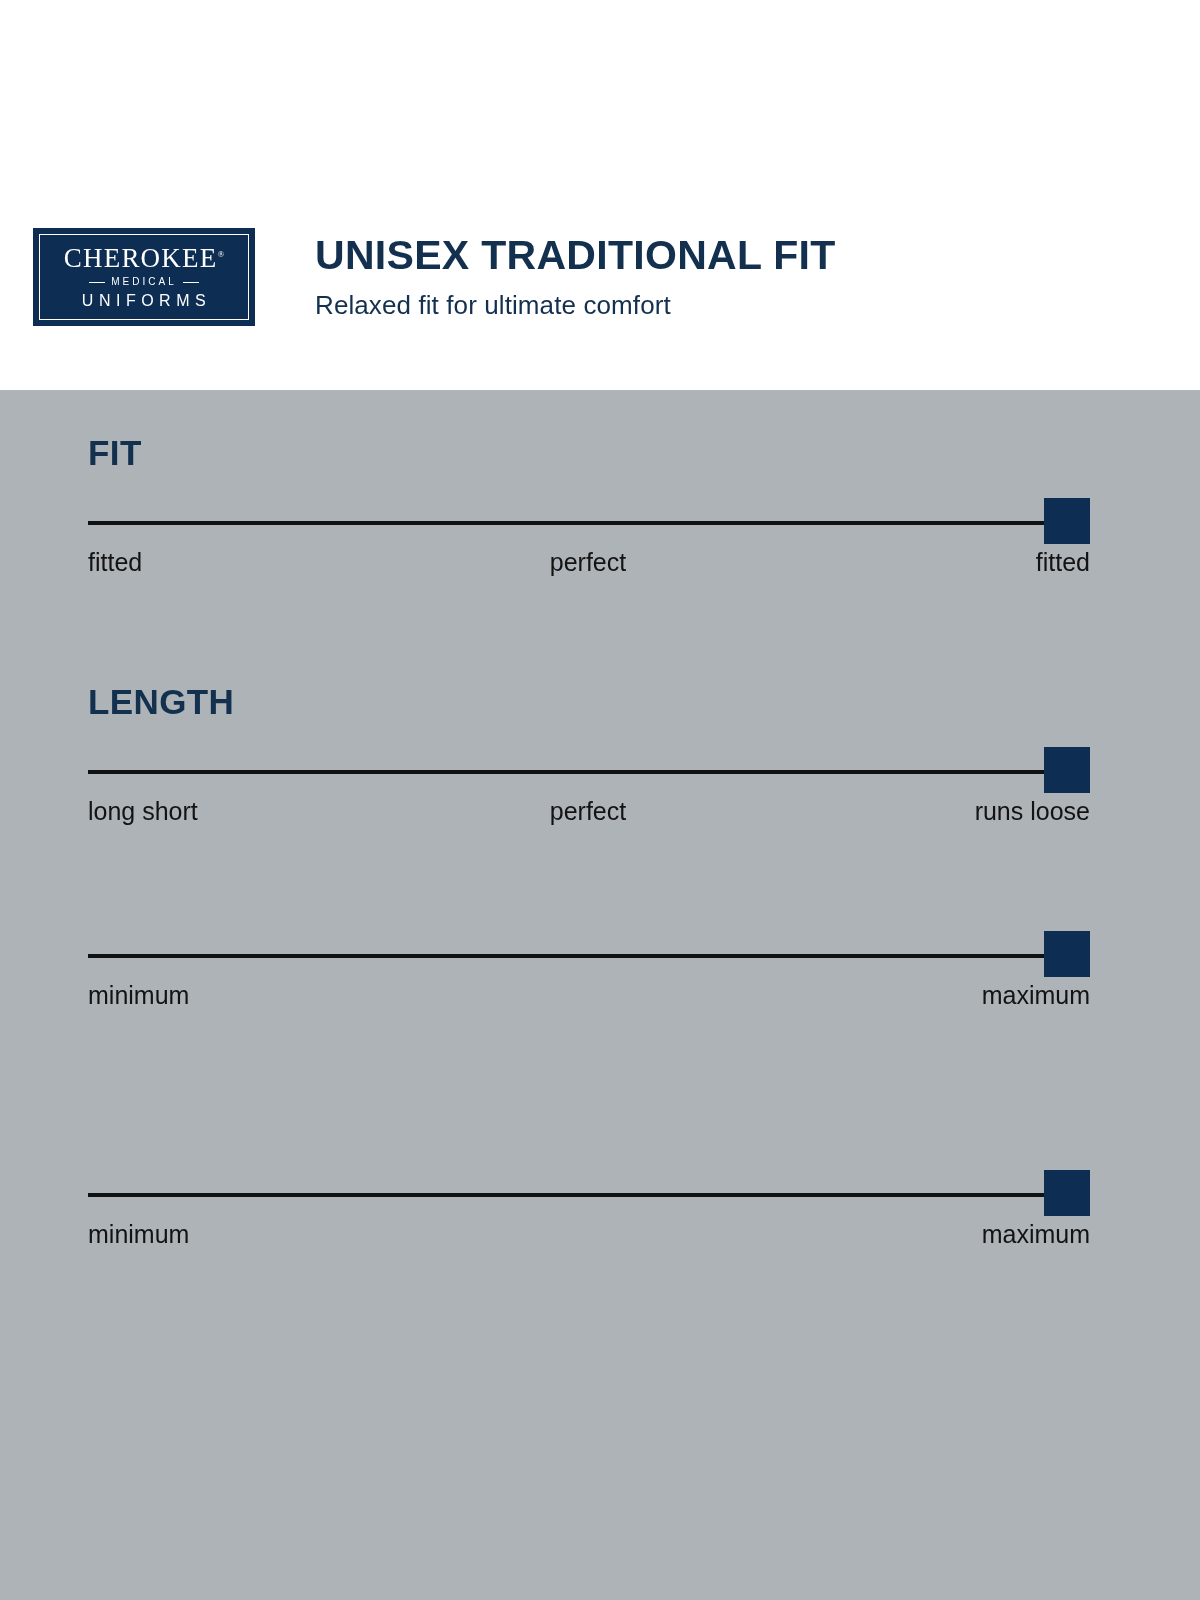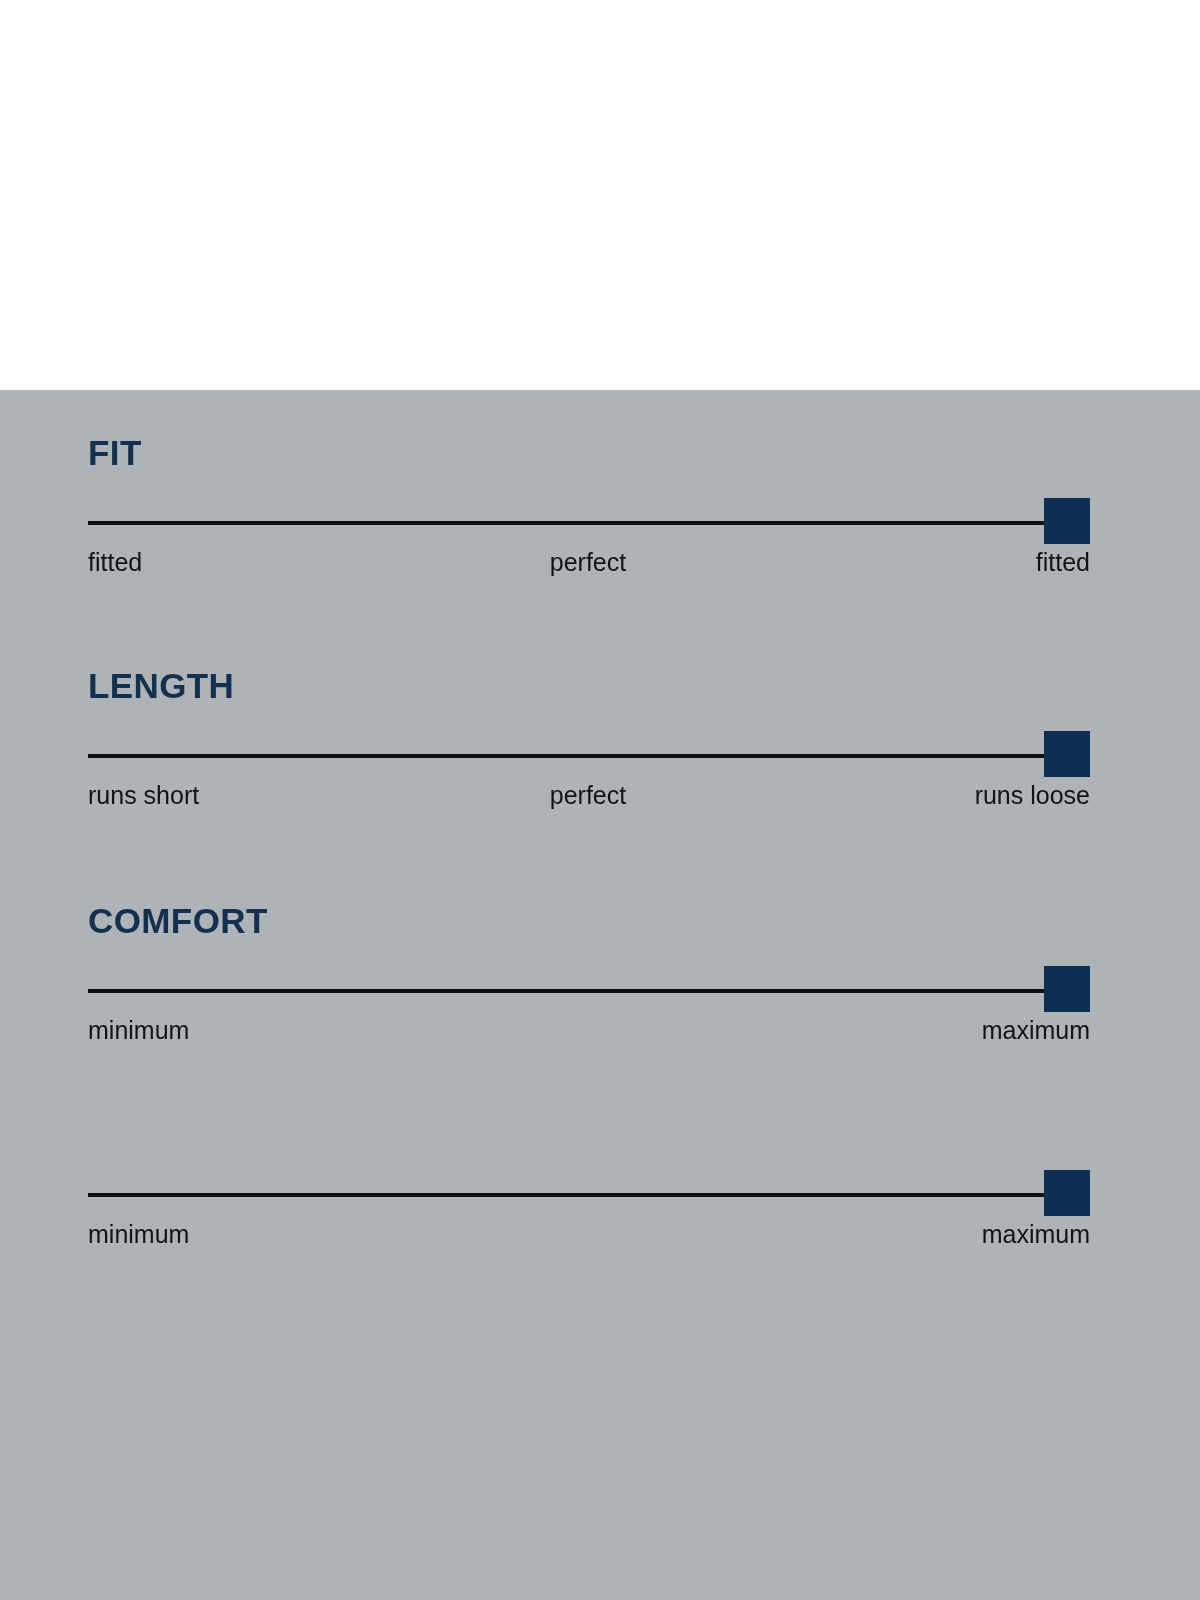--- a/index.html
+++ b/index.html
@@ -135,21 +135,21 @@
     height: 1303px;
     background: #aeb3b8;
   }
 
   .scale {
     position: absolute;
     left: 88px;
     width: 1002px;
   }
   .scale-0 { top: 45px; }
-  .scale-1 { top: 278px; }
+  .scale-1 { top: 294px; }
   .scale-2 { top: 513px; }
   .scale-3 { top: 752px; }
 
   .scale-heading {
     font-family: "Liberation Sans", sans-serif;
     font-weight: bold;
     font-size: 35px;
     color: #13304f;
     letter-spacing: 0.4px;
     line-height: 1;
@@ -194,20 +194,40 @@
   }
   .label-left   { left: 0; }
   .label-mid    { left: 500px; transform: translateX(-50%); }
   .label-right  { right: 0; text-align: right; }
 </style>
 </head>
 <body>
 
 <div class="page">
 
+  <div class="header">
+
+    <div class="logo-box">
+      <div class="logo-inner">
+        <div class="logo-word"><span>CHEROKEE</span><span class="logo-reg">®</span></div>
+        <div class="logo-medical">
+          <span class="rule"></span>
+          <span class="logo-medical-text">MEDICAL</span>
+          <span class="rule"></span>
+        </div>
+        <div class="logo-uniforms">UNIFORMS</div>
+      </div>
+    </div>
+
+    <div class="title-block">
+      <h1 class="main-title">UNISEX TRADITIONAL FIT</h1>
+      <p class="sub-title">Relaxed fit for ultimate comfort</p>
+    </div>
+
+  </div>
 
   <div class="panel">
 
     <div class="scale scale-0">
       <div class="scale-heading">FIT</div>
       <div class="track-wrap">
         <div class="track-line"></div>
         <div class="track-marker" style="left:956px;"></div>
       </div>
       <div class="scale-labels">
@@ -217,28 +237,27 @@
       </div>
     </div>
 
     <div class="scale scale-1">
       <div class="scale-heading">LENGTH</div>
       <div class="track-wrap">
         <div class="track-line"></div>
         <div class="track-marker" style="left:956px;"></div>
       </div>
       <div class="scale-labels">
-        <span class="scale-label label-left">runs short</span>
+        <span class="scale-label label-left">long short</span>
         <span class="scale-label label-mid">perfect</span>
         <span class="scale-label label-right">runs loose</span>
       </div>
     </div>
 
     <div class="scale scale-2">
-      <div class="scale-heading">COMFORT</div>
       <div class="track-wrap">
         <div class="track-line"></div>
         <div class="track-marker" style="left:956px;"></div>
       </div>
       <div class="scale-labels">
         <span class="scale-label label-left">minimum</span>
         <span class="scale-label label-mid"></span>
         <span class="scale-label label-right">maximum</span>
       </div>
     </div>

